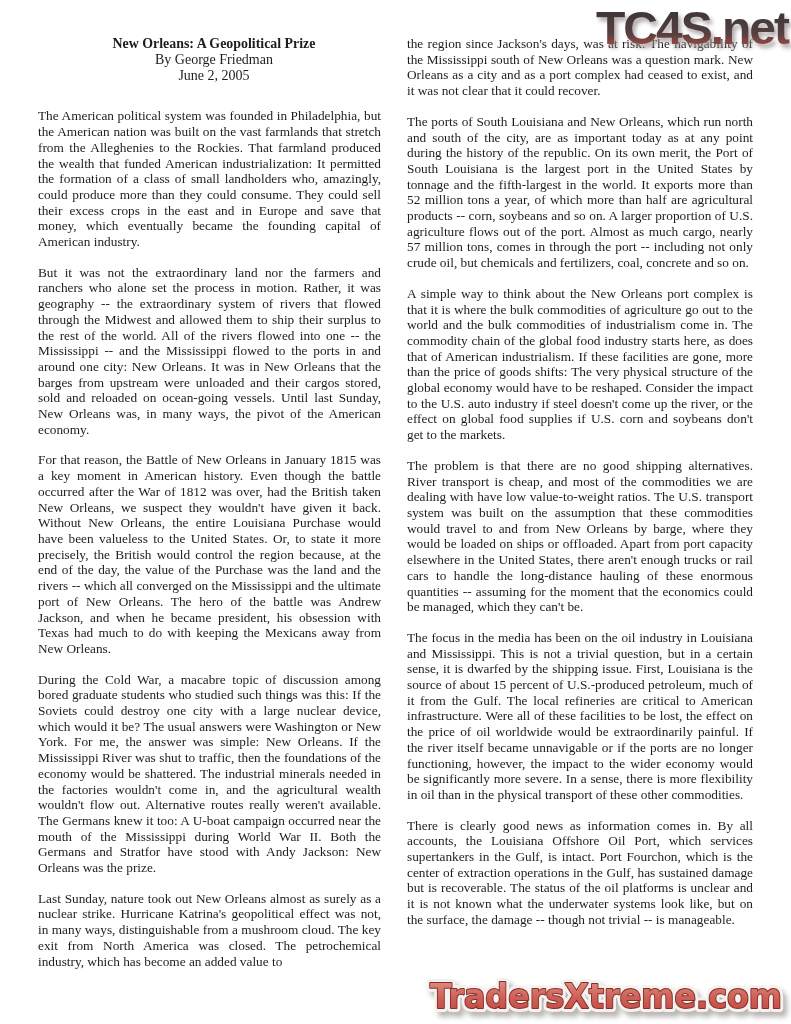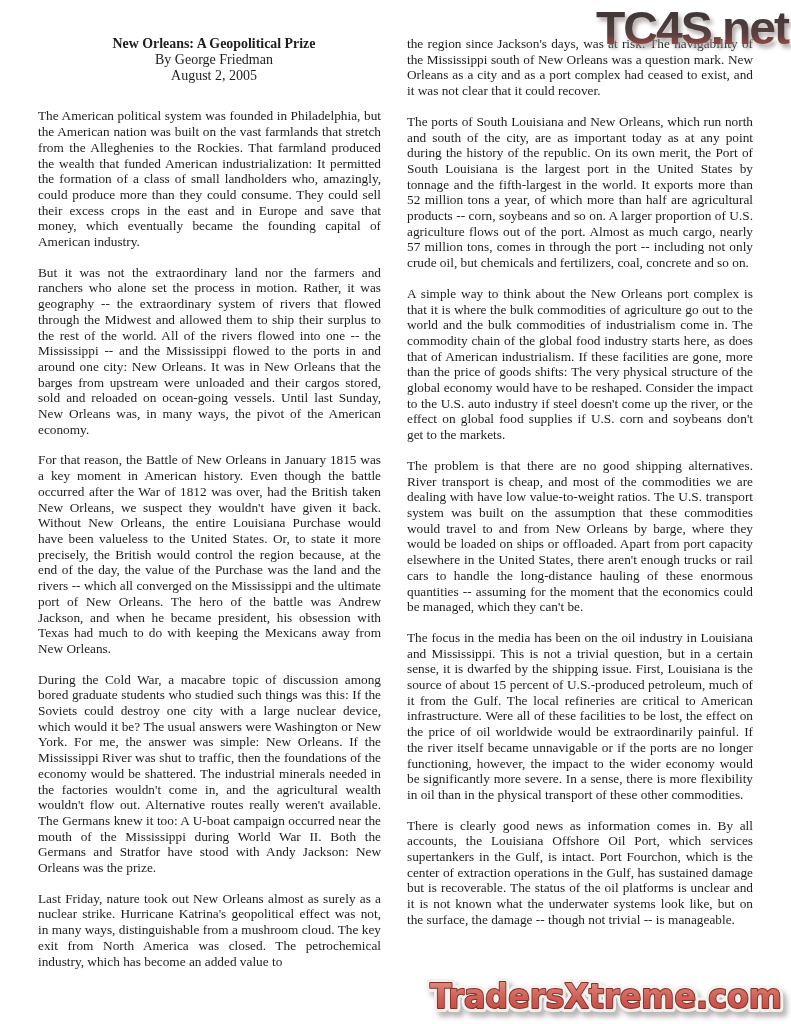--- a/index.html
+++ b/index.html
@@ -31,27 +31,27 @@
 </style>
 </head>
 <body>
 
 <div class="page">
 
   <div class="col col-left">
     <div class="header-block">
       <div class="title">New Orleans: A Geopolitical Prize</div>
       <div class="byline">By George Friedman</div>
-      <div class="date">August 2, 2005</div>
+      <div class="date">June 2, 2005</div>
     </div>
     <p>The American political system was founded in Philadelphia, but the American nation was built on the vast farmlands that stretch from the Alleghenies to the Rockies. That farmland produced the wealth that funded American industrialization: It permitted the formation of a class of small landholders who, amazingly, could produce more than they could consume. They could sell their excess crops in the east and in Europe and save that money, which eventually became the founding capital of American industry.</p>
     <p>But it was not the extraordinary land nor the farmers and ranchers who alone set the process in motion. Rather, it was geography -- the extraordinary system of rivers that flowed through the Midwest and allowed them to ship their surplus to the rest of the world. All of the rivers flowed into one -- the Mississippi -- and the Mississippi flowed to the ports in and around one city: New Orleans. It was in New Orleans that the barges from upstream were unloaded and their cargos stored, sold and reloaded on ocean-going vessels. Until last Sunday, New Orleans was, in many ways, the pivot of the American economy.</p>
     <p>For that reason, the Battle of New Orleans in January 1815 was a key moment in American history. Even though the battle occurred after the War of 1812 was over, had the British taken New Orleans, we suspect they wouldn't have given it back. Without New Orleans, the entire Louisiana Purchase would have been valueless to the United States. Or, to state it more precisely, the British would control the region because, at the end of the day, the value of the Purchase was the land and the rivers -- which all converged on the Mississippi and the ultimate port of New Orleans. The hero of the battle was Andrew Jackson, and when he became president, his obsession with Texas had much to do with keeping the Mexicans away from New Orleans.</p>
     <p>During the Cold War, a macabre topic of discussion among bored graduate students who studied such things was this: If the Soviets could destroy one city with a large nuclear device, which would it be? The usual answers were Washington or New York. For me, the answer was simple: New Orleans. If the Mississippi River was shut to traffic, then the foundations of the economy would be shattered. The industrial minerals needed in the factories wouldn't come in, and the agricultural wealth wouldn't flow out. Alternative routes really weren't available. The Germans knew it too: A U-boat campaign occurred near the mouth of the Mississippi during World War II. Both the Germans and Stratfor have stood with Andy Jackson: New Orleans was the prize.</p>
-    <p>Last Friday, nature took out New Orleans almost as surely as a nuclear strike. Hurricane Katrina's geopolitical effect was not, in many ways, distinguishable from a mushroom cloud. The key exit from North America was closed. The petrochemical industry, which has become an added value to</p>
+    <p>Last Sunday, nature took out New Orleans almost as surely as a nuclear strike. Hurricane Katrina's geopolitical effect was not, in many ways, distinguishable from a mushroom cloud. The key exit from North America was closed. The petrochemical industry, which has become an added value to</p>
   </div>
 
   <div class="col col-right">
     <p>the region since Jackson's days, was at risk. The navigability of the Mississippi south of New Orleans was a question mark. New Orleans as a city and as a port complex had ceased to exist, and it was not clear that it could recover.</p>
     <p>The ports of South Louisiana and New Orleans, which run north and south of the city, are as important today as at any point during the history of the republic. On its own merit, the Port of South Louisiana is the largest port in the United States by tonnage and the fifth-largest in the world. It exports more than 52 million tons a year, of which more than half are agricultural products -- corn, soybeans and so on. A larger proportion of U.S. agriculture flows out of the port. Almost as much cargo, nearly 57 million tons, comes in through the port -- including not only crude oil, but chemicals and fertilizers, coal, concrete and so on.</p>
     <p>A simple way to think about the New Orleans port complex is that it is where the bulk commodities of agriculture go out to the world and the bulk commodities of industrialism come in. The commodity chain of the global food industry starts here, as does that of American industrialism. If these facilities are gone, more than the price of goods shifts: The very physical structure of the global economy would have to be reshaped. Consider the impact to the U.S. auto industry if steel doesn't come up the river, or the effect on global food supplies if U.S. corn and soybeans don't get to the markets.</p>
     <p>The problem is that there are no good shipping alternatives. River transport is cheap, and most of the commodities we are dealing with have low value-to-weight ratios. The U.S. transport system was built on the assumption that these commodities would travel to and from New Orleans by barge, where they would be loaded on ships or offloaded. Apart from port capacity elsewhere in the United States, there aren't enough trucks or rail cars to handle the long-distance hauling of these enormous quantities -- assuming for the moment that the economics could be managed, which they can't be.</p>
     <p>The focus in the media has been on the oil industry in Louisiana and Mississippi. This is not a trivial question, but in a certain sense, it is dwarfed by the shipping issue. First, Louisiana is the source of about 15 percent of U.S.-produced petroleum, much of it from the Gulf. The local refineries are critical to American infrastructure. Were all of these facilities to be lost, the effect on the price of oil worldwide would be extraordinarily painful. If the river itself became unnavigable or if the ports are no longer functioning, however, the impact to the wider economy would be significantly more severe. In a sense, there is more flexibility in oil than in the physical transport of these other commodities.</p>
     <p>There is clearly good news as information comes in. By all accounts, the Louisiana Offshore Oil Port, which services supertankers in the Gulf, is intact. Port Fourchon, which is the center of extraction operations in the Gulf, has sustained damage but is recoverable. The status of the oil platforms is unclear and it is not known what the underwater systems look like, but on the surface, the damage -- though not trivial -- is manageable.</p>
   </div>

